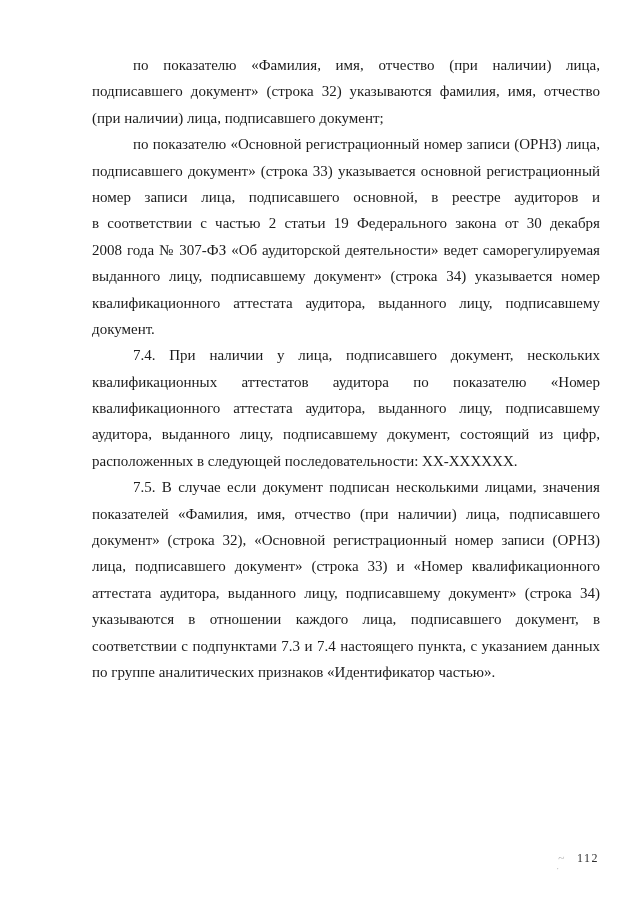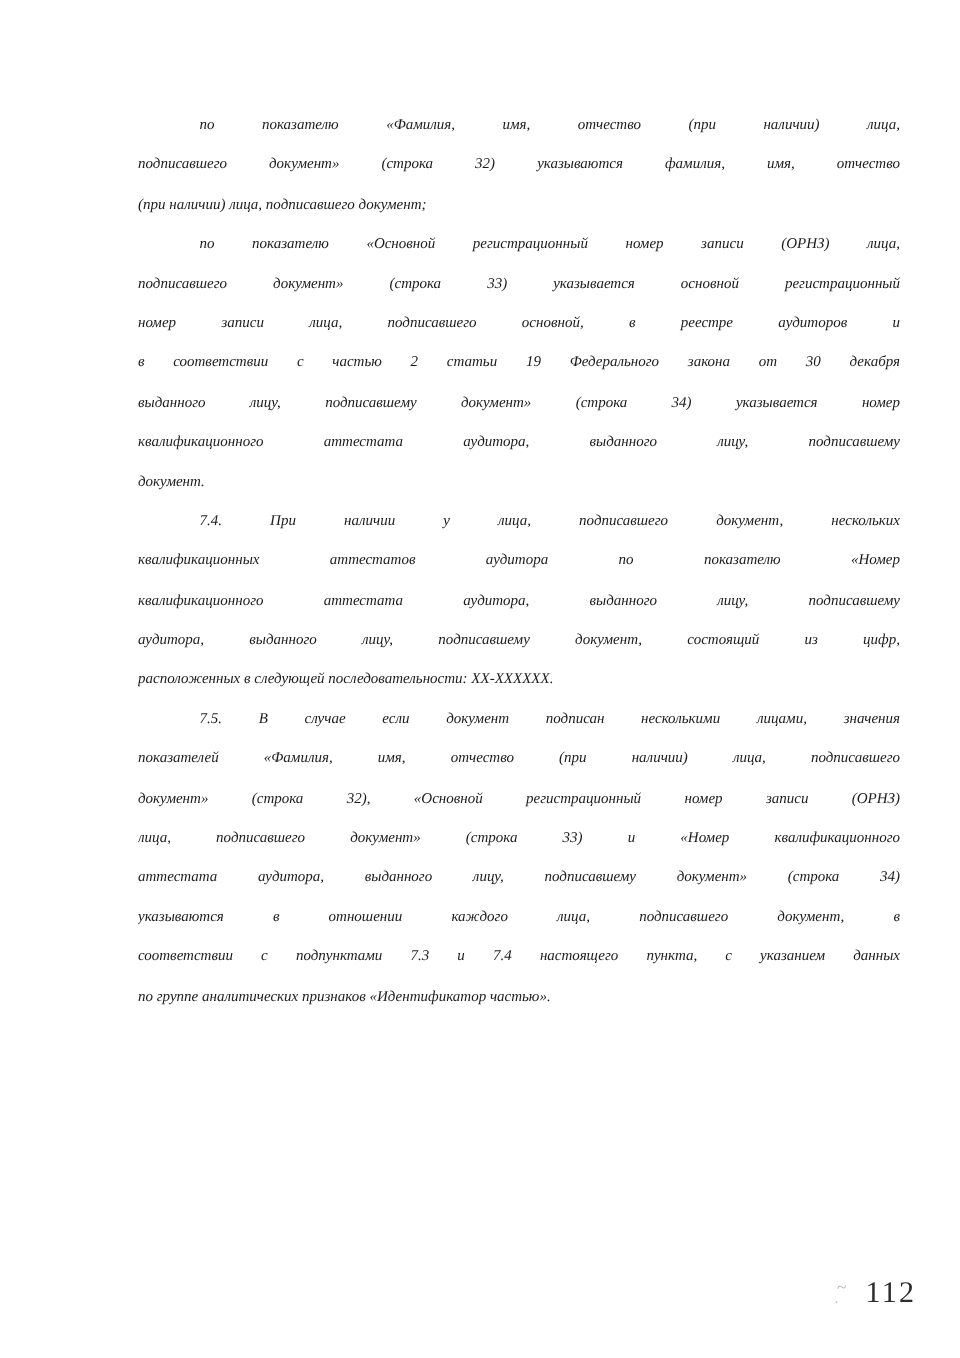--- a/index.html
+++ b/index.html
@@ -12,46 +12,45 @@
     width: 640px;
     height: 905px;
     background: #ffffff;
     font-family: "Liberation Serif", "DejaVu Serif", serif;
     color: #1b1b1b;
     overflow: hidden;
   }
   .text-block {
     position: absolute;
     left: 92px;
-    top: 71px;
+    top: 52px;
     width: 508px;
-    font-size: 10px;
+    font-size: 15px;
     line-height: 26.4px;
-    font-style: italic;
   }
   .paragraph {
     margin: 0;
   }
   .line {
     height: 26.4px;
     overflow: hidden;
     text-align: justify;
     text-align-last: justify;
   }
   .line.first {
     padding-left: 41px;
   }
   .line.last {
     text-align-last: left;
   }
   .pagenum {
     position: absolute;
     left: 577px;
     top: 851px;
-    font-size: 20px;
+    font-size: 12px;
     letter-spacing: 1.5px;
     color: #2e2e2e;
   }
   .artifact {
     position: absolute;
     color: #9a9a9a;
     font-family: "Liberation Serif", serif;
   }
   .artifact.a1 {
     left: 558px;
@@ -75,20 +74,21 @@
       <div class="paragraph">
         <div class="line first">по показателю «Фамилия, имя, отчество (при наличии) лица,</div>
         <div class="line">подписавшего документ» (строка 32) указываются фамилия, имя, отчество</div>
         <div class="line last">(при наличии) лица, подписавшего документ;</div>
       </div>
       <div class="paragraph">
         <div class="line first">по показателю «Основной регистрационный номер записи (ОРНЗ) лица,</div>
         <div class="line">подписавшего документ» (строка 33) указывается основной регистрационный</div>
         <div class="line">номер записи лица, подписавшего основной, в реестре аудиторов и</div>
         <div class="line">в соответствии с частью 2 статьи 19 Федерального закона от 30 декабря</div>
+        <div class="line">2008 года № 307-ФЗ «Об аудиторской деятельности» ведет саморегулируемая</div>
       </div>
       <div class="paragraph">
         <div class="line">выданного лицу, подписавшему документ» (строка 34) указывается номер</div>
         <div class="line">квалификационного аттестата аудитора, выданного лицу, подписавшему</div>
         <div class="line last">документ.</div>
       </div>
       <div class="paragraph">
         <div class="line first">7.4. При наличии у лица, подписавшего документ, нескольких</div>
         <div class="line">квалификационных аттестатов аудитора по показателю «Номер</div>
         <div class="line">квалификационного аттестата аудитора, выданного лицу, подписавшему</div>

